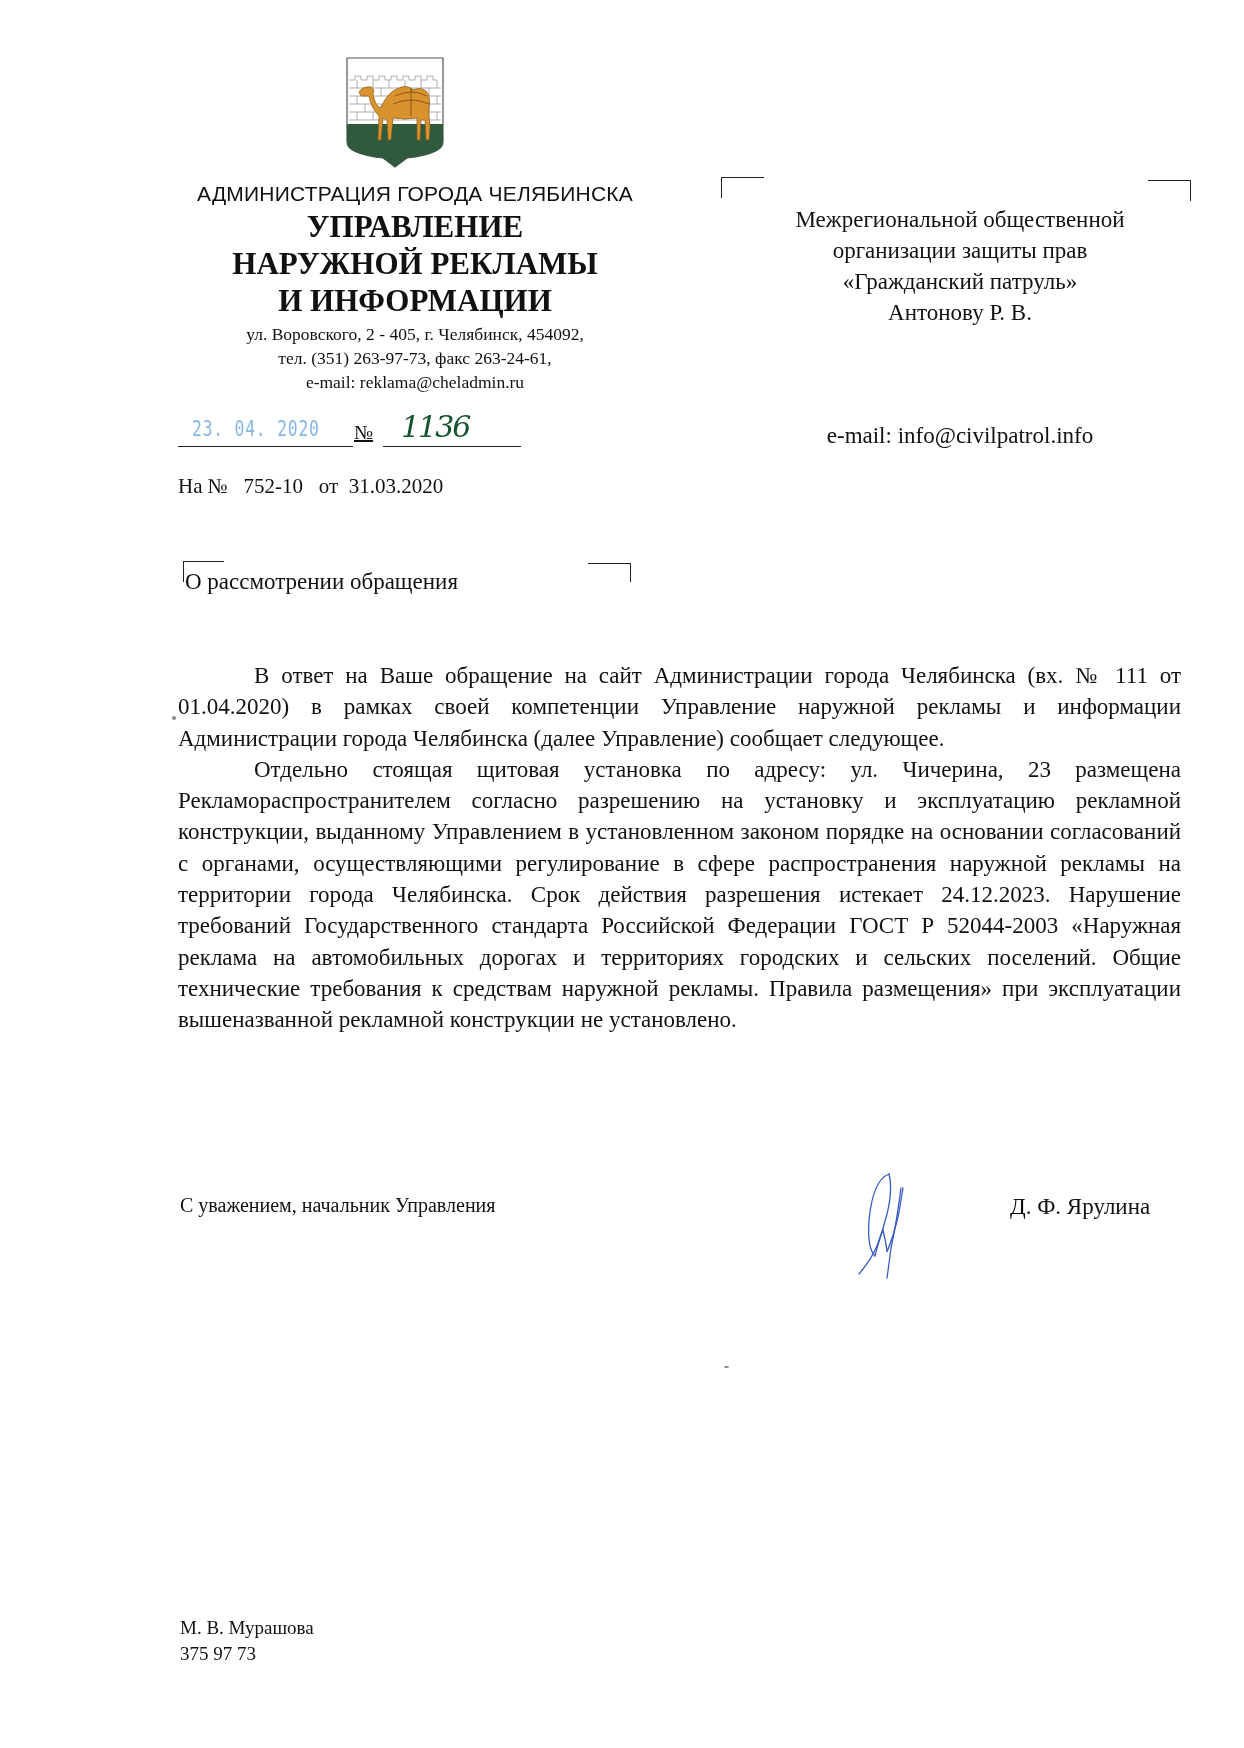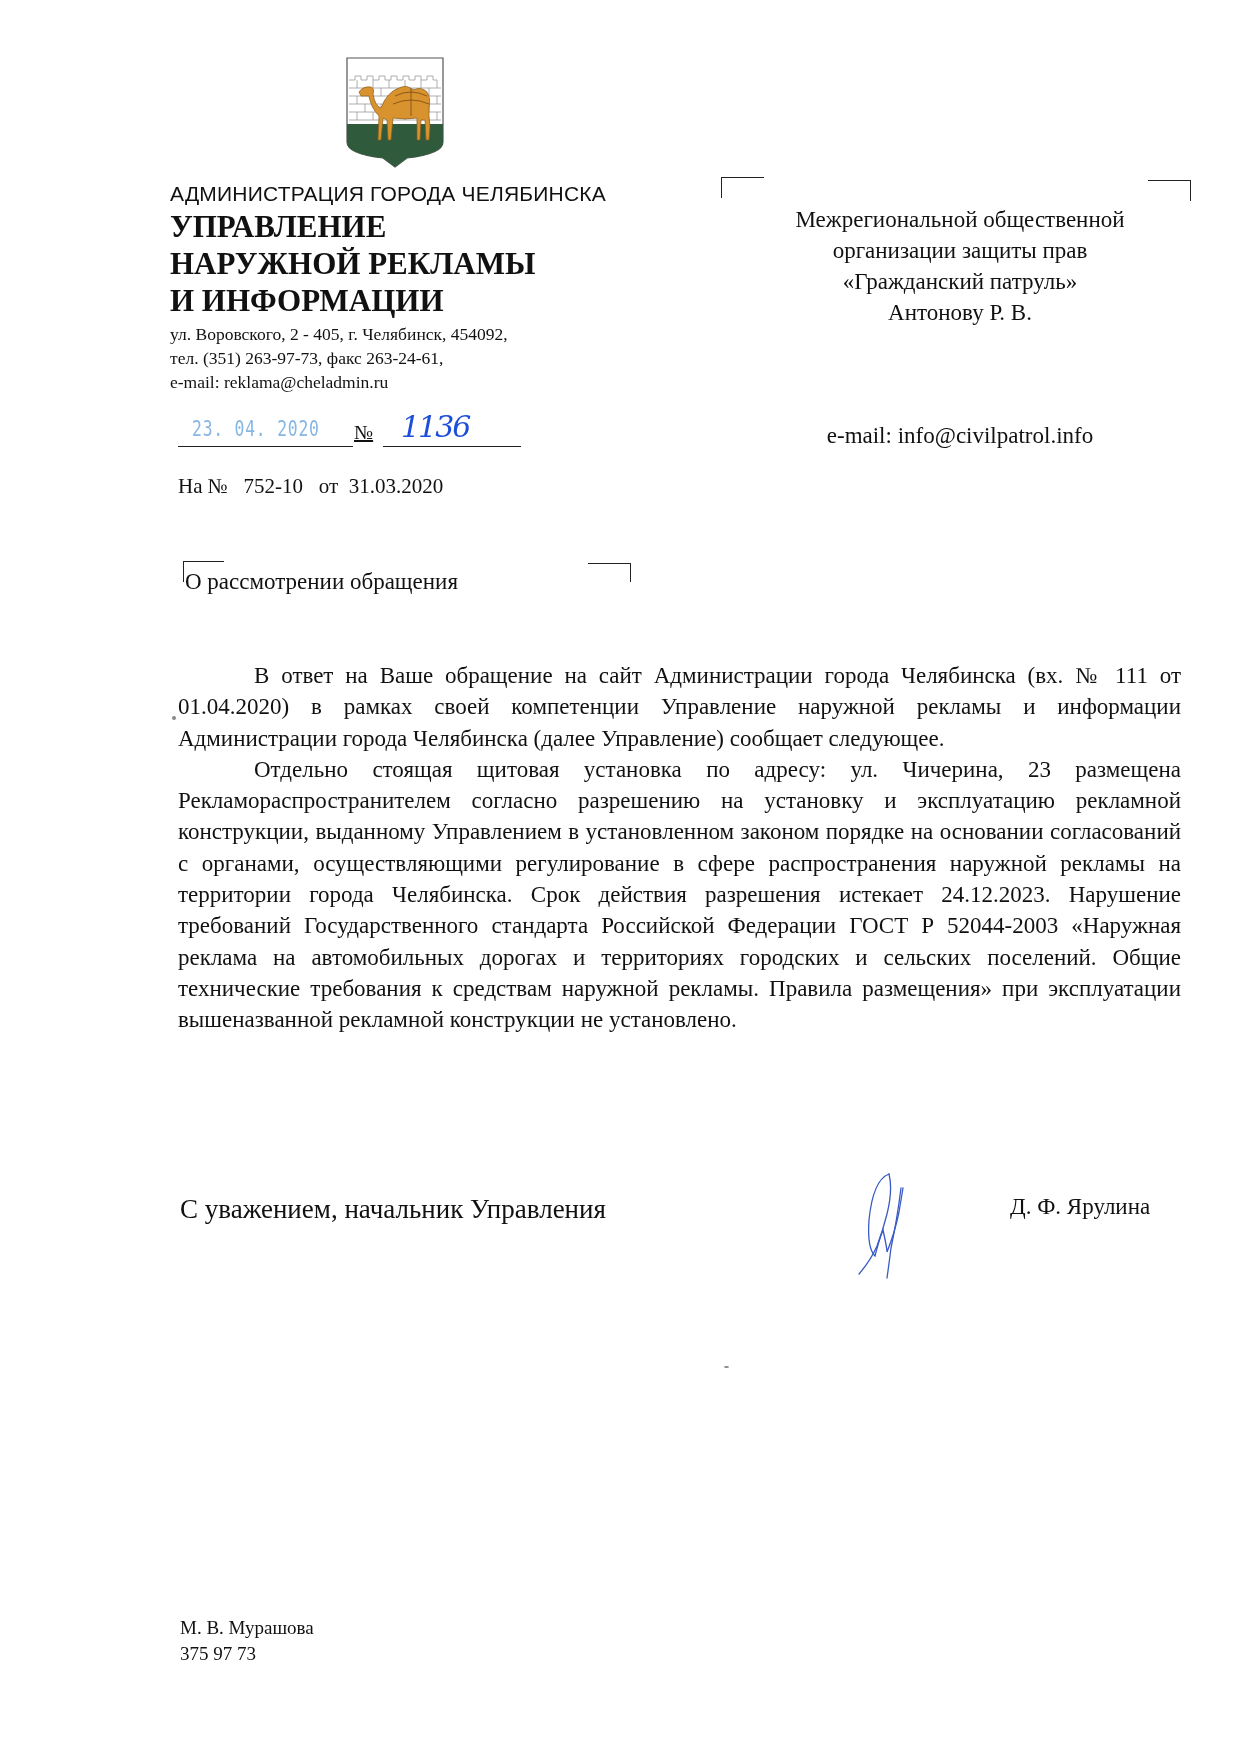--- a/index.html
+++ b/index.html
@@ -4,33 +4,33 @@
   <style>
     html, body { margin: 0; padding: 0; background: #ffffff; }
     body { width: 1244px; height: 1748px; position: relative; overflow: hidden;
            font-family: "Liberation Serif", serif; color: #111; }
     .abs { position: absolute; }
 
     
     .coat { left: 345px; top: 56px; width: 100px; height: 112px; }
 
     
-    .hdr { left: 170px; width: 490px; text-align: left; }
+    .hdr { left: 170px; width: 490px; text-align: center; }
     .admin { top: 182px; font-family: "Liberation Sans", sans-serif; font-size: 21px; letter-spacing: 0.2px; }
     .dept { top: 208px; font-weight: bold; font-size: 31px; line-height: 37px; }
     .dept div { white-space: nowrap; }
     .addr { top: 322px; font-size: 17.5px; line-height: 24px; }
 
     .stamp-row { left: 178px; top: 413px; width: 345px; height: 36px; }
     .stamp-line1 { position: absolute; left: 0; top: 33px; width: 175px; border-top: 1px solid #222; }
     .stamp-date { position: absolute; left: 14px; top: 4px; color: #86b6e4;
                   font-family: "DejaVu Sans Mono", monospace; font-size: 21px; letter-spacing: 1px; transform: scaleX(0.78); transform-origin: left; }
     .stamp-no { position: absolute; left: 176px; top: 8px; font-size: 20px; text-decoration: underline; }
     .stamp-line2 { position: absolute; left: 205px; top: 33px; width: 138px; border-top: 1px solid #222; }
-    .stamp-num { position: absolute; left: 223px; top: -4px; color: #1d4ed8; font-family: "DejaVu Serif", serif;
+    .stamp-num { position: absolute; left: 223px; top: -4px; color: #14532d; font-family: "DejaVu Serif", serif;
                  font-style: italic; font-size: 30px; letter-spacing: -2px; }
 
     .ref { left: 178px; top: 474px; font-size: 21px; white-space: pre; }
     .ref .u { }
 
     
     .recip { left: 730px; width: 460px; top: 204px; text-align: center; font-size: 23px; line-height: 31px; }
     .recip-email { left: 730px; width: 460px; top: 423px; text-align: center; font-size: 23px; }
     .corner { border-color: #222; border-style: solid; }
     .rc-tl { left: 721px; top: 177px; width: 42px; height: 20px; border-width: 1px 0 0 1px; }
@@ -39,21 +39,21 @@
     
     .sc-tl { left: 183px; top: 561px; width: 40px; height: 20px; border-width: 1px 0 0 1px; }
     .sc-tr { left: 588px; top: 563px; width: 42px; height: 18px; border-width: 1px 1px 0 0; }
     .subject { left: 185px; top: 569px; font-size: 23px; }
 
     
     .body { left: 178px; width: 1003px; top: 660px; font-size: 23px; line-height: 31.3px; text-align: justify; }
     .body p { margin: 0; text-indent: 76px; }
 
     
-    .regards { left: 180px; top: 1194px; font-size: 27px; }
+    .regards { left: 180px; top: 1194px; font-size: 20px; }
     .signer { left: 1010px; top: 1194px; font-size: 23px; }
     .sig { left: 843px; top: 1170px; width: 80px; height: 115px; }
 
     
     .exec { left: 180px; top: 1587px; font-size: 19px; line-height: 26px; margin-top: 28px; }
 
     .speck { width: 4px; height: 4px; border-radius: 50%; background: #888; }
   </style>
 </head>
 <body>

